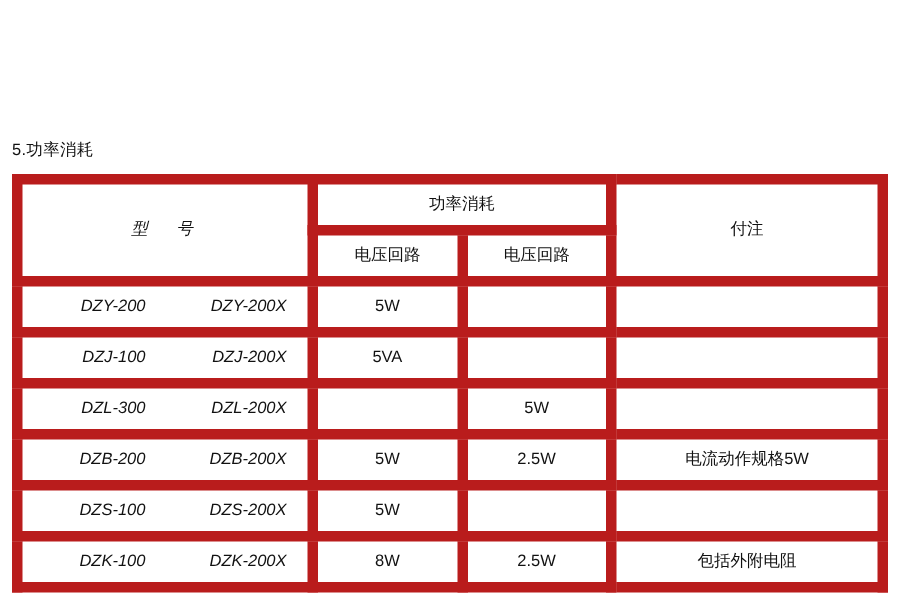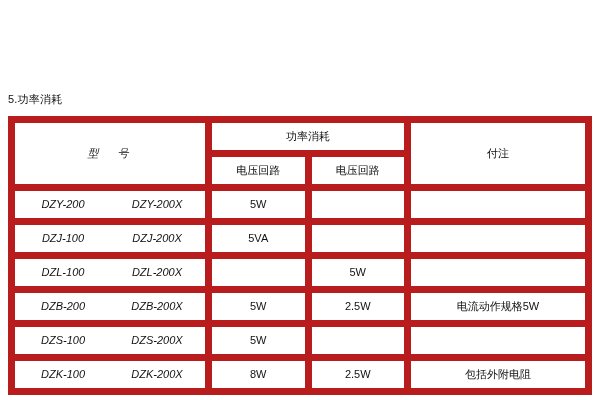--- a/index.html
+++ b/index.html
@@ -62,21 +62,21 @@
     align-items: center;
     gap: 26px;
     height: 100%;
     padding: 0 8px;
     box-sizing: border-box;
     white-space: nowrap;
   }
   .model-cell span {
     display: inline-block;
     min-width: 68px;
-    text-align: center;
+    text-align: right;
   }
   .hdr-model {
     letter-spacing: 4px;
   }
   .hdr-tall {
     height: 54px;
   }
 </style>
 </head>
 <body>
@@ -120,21 +120,21 @@
             </div>
           </td>
           <td class="col-volt">5VA</td>
           <td class="col-curr"></td>
           <td class="col-note"></td>
         </tr>
 
         <tr>
           <td class="col-model">
             <div class="model-cell">
-              <span>DZL-100</span>
+              <span>DZL-300</span>
               <span>DZL-200X</span>
             </div>
           </td>
           <td class="col-volt"></td>
           <td class="col-curr">5W</td>
           <td class="col-note"></td>
         </tr>
 
         <tr>
           <td class="col-model">

